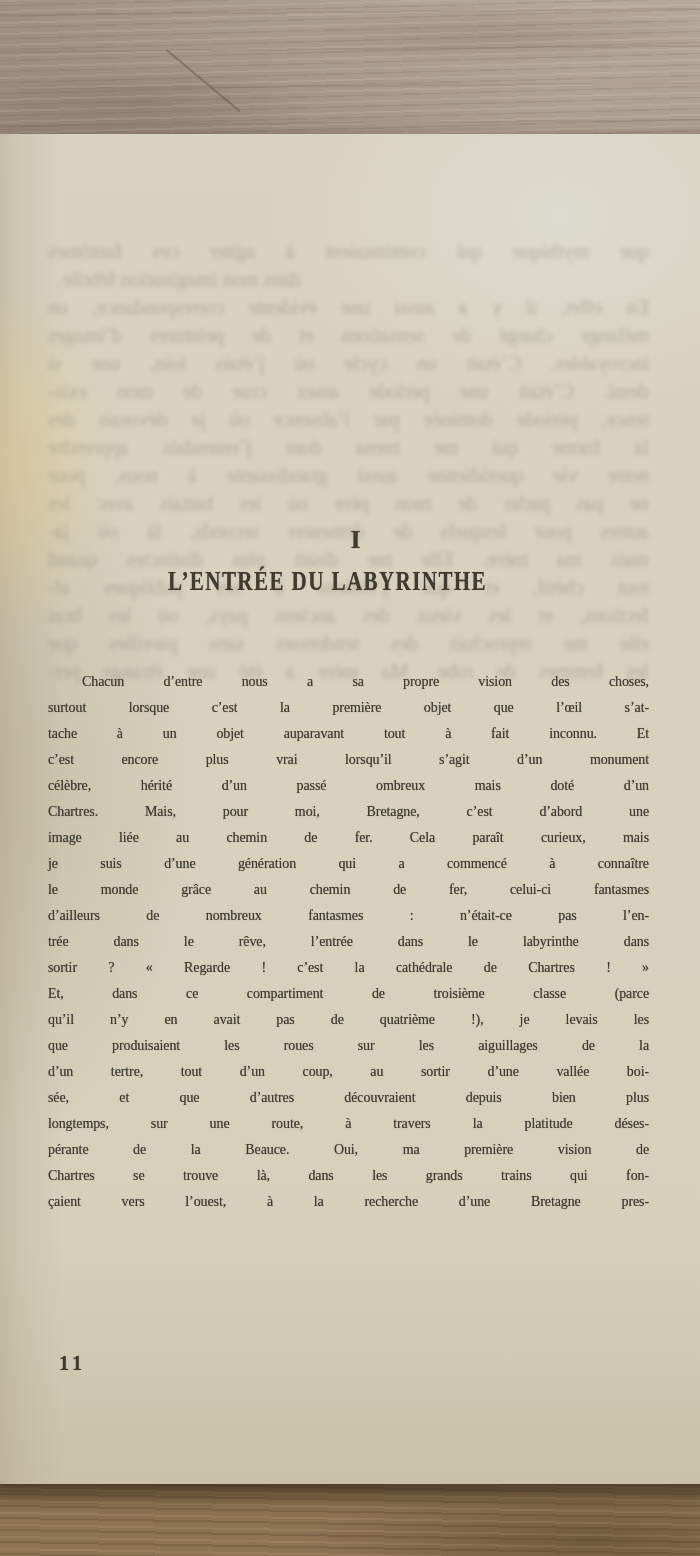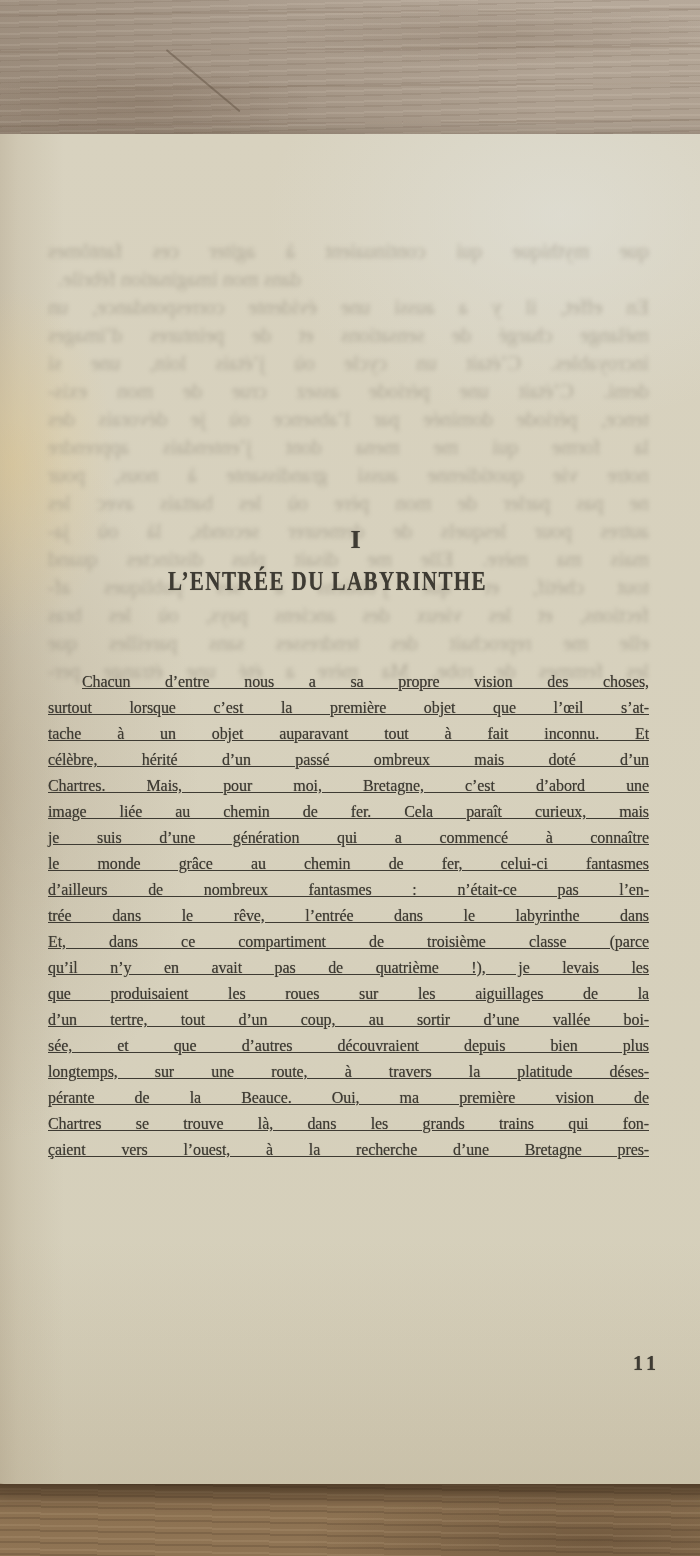--- a/index.html
+++ b/index.html
@@ -63,27 +63,27 @@
     transform:translateX(7px);
   }
   .chapter-title{
     position:absolute;left:74px;top:434px;width:601px;
     text-align:center;font-weight:bold;font-size:27px;line-height:1;
     letter-spacing:1.8px;white-space:nowrap;
     transform:translateX(-21px) scaleX(.78);
   }
   .body-lines{
     position:absolute;left:74px;top:535px;width:601px;
-    font-size:16px;line-height:26px;letter-spacing:-.1px;text-decoration:underline;
+    font-size:14px;line-height:26px;letter-spacing:-.1px;
   }
   .body-lines .line{text-align:justify;text-align-last:justify;}
   .body-lines .l0{text-indent:34px;}
   .page-number{
     position:absolute;left:74px;top:1219px;width:601px;
-    text-align:right;font-size:20px;font-weight:bold;line-height:1;letter-spacing:4px;
+    text-align:left;font-size:20px;font-weight:bold;line-height:1;letter-spacing:4px;
     transform:translateX(11px);
   }
 </style>
 </head>
 <body>
 
 <div class="stage">
 
   <div class="wood-top">
     <div class="scratch"></div>
@@ -115,27 +115,29 @@
 
     <div class="chapter-number ink">I</div>
 
     <div class="chapter-title ink">L’ENTRÉE DU LABYRINTHE</div>
 
     <div class="body-lines ink">
 
     <div class="line l0">Chacun d’entre nous a sa propre vision des choses,</div>
         <div class="line l1">surtout lorsque c’est la première objet que l’œil s’at-</div>
         <div class="line l2">tache à un objet auparavant tout à fait inconnu. Et</div>
+        <div class="line l3">c’est encore plus vrai lorsqu’il s’agit d’un monument</div>
         <div class="line l4">célèbre, hérité d’un passé ombreux mais doté d’un</div>
         <div class="line l6">Chartres. Mais, pour moi, Bretagne, c’est d’abord une</div>
         <div class="line l7">image liée au chemin de fer. Cela paraît curieux, mais</div>
         <div class="line l8">je suis d’une génération qui a commencé à connaître</div>
         <div class="line l9">le monde grâce au chemin de fer, celui-ci fantasmes</div>
         <div class="line l10">d’ailleurs de nombreux fantasmes : n’était-ce pas l’en-</div>
         <div class="line l11">trée dans le rêve, l’entrée dans le labyrinthe dans</div>
+        <div class="line l13">sortir ? « Regarde ! c’est la cathédrale de Chartres ! »</div>
         <div class="line l14">Et, dans ce compartiment de troisième classe (parce</div>
         <div class="line l15">qu’il n’y en avait pas de quatrième !), je levais les</div>
         <div class="line l17">que produisaient les roues sur les aiguillages de la</div>
         <div class="line l19">d’un tertre, tout d’un coup, au sortir d’une vallée boi-</div>
         <div class="line l20">sée, et que d’autres découvraient depuis bien plus</div>
         <div class="line l21">longtemps, sur une route, à travers la platitude déses-</div>
         <div class="line l22">pérante de la Beauce. Oui, ma première vision de</div>
         <div class="line l23">Chartres se trouve là, dans les grands trains qui fon-</div>
         <div class="line l24">çaient vers l’ouest, à la recherche d’une Bretagne pres-</div>
       </div>

